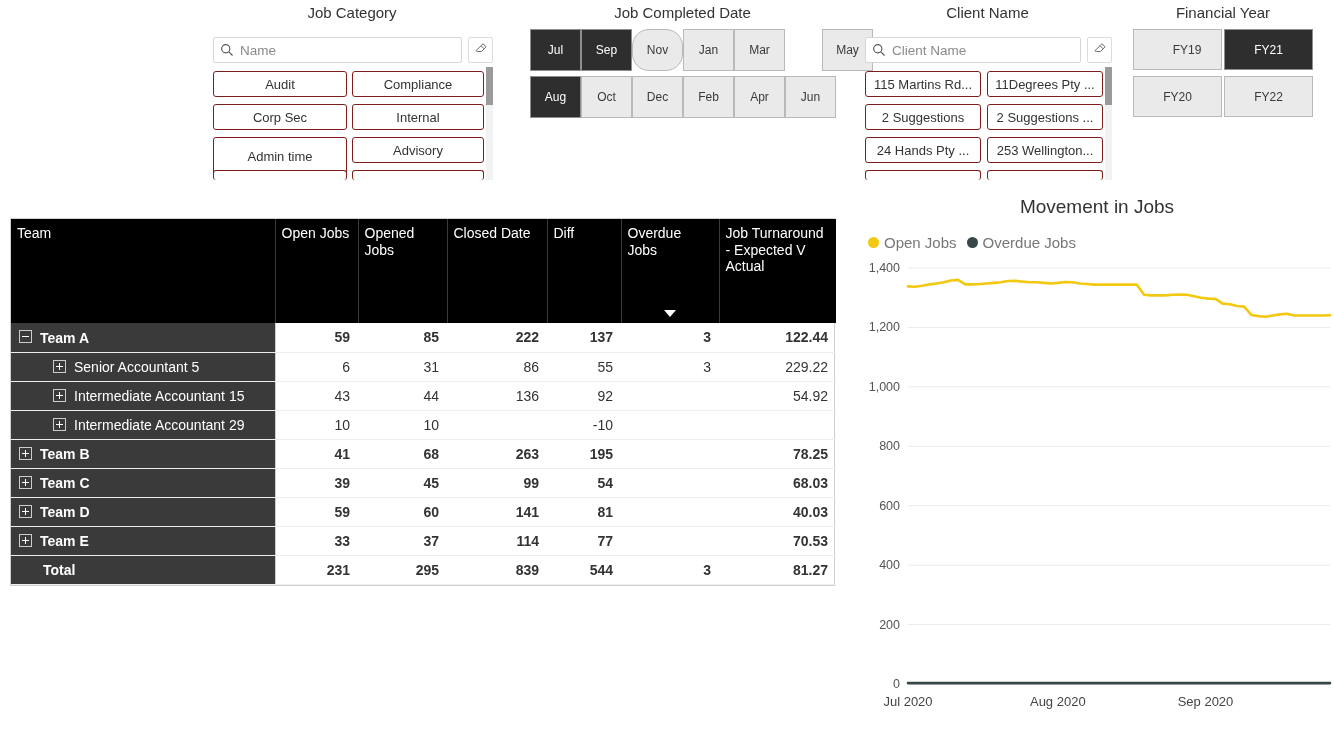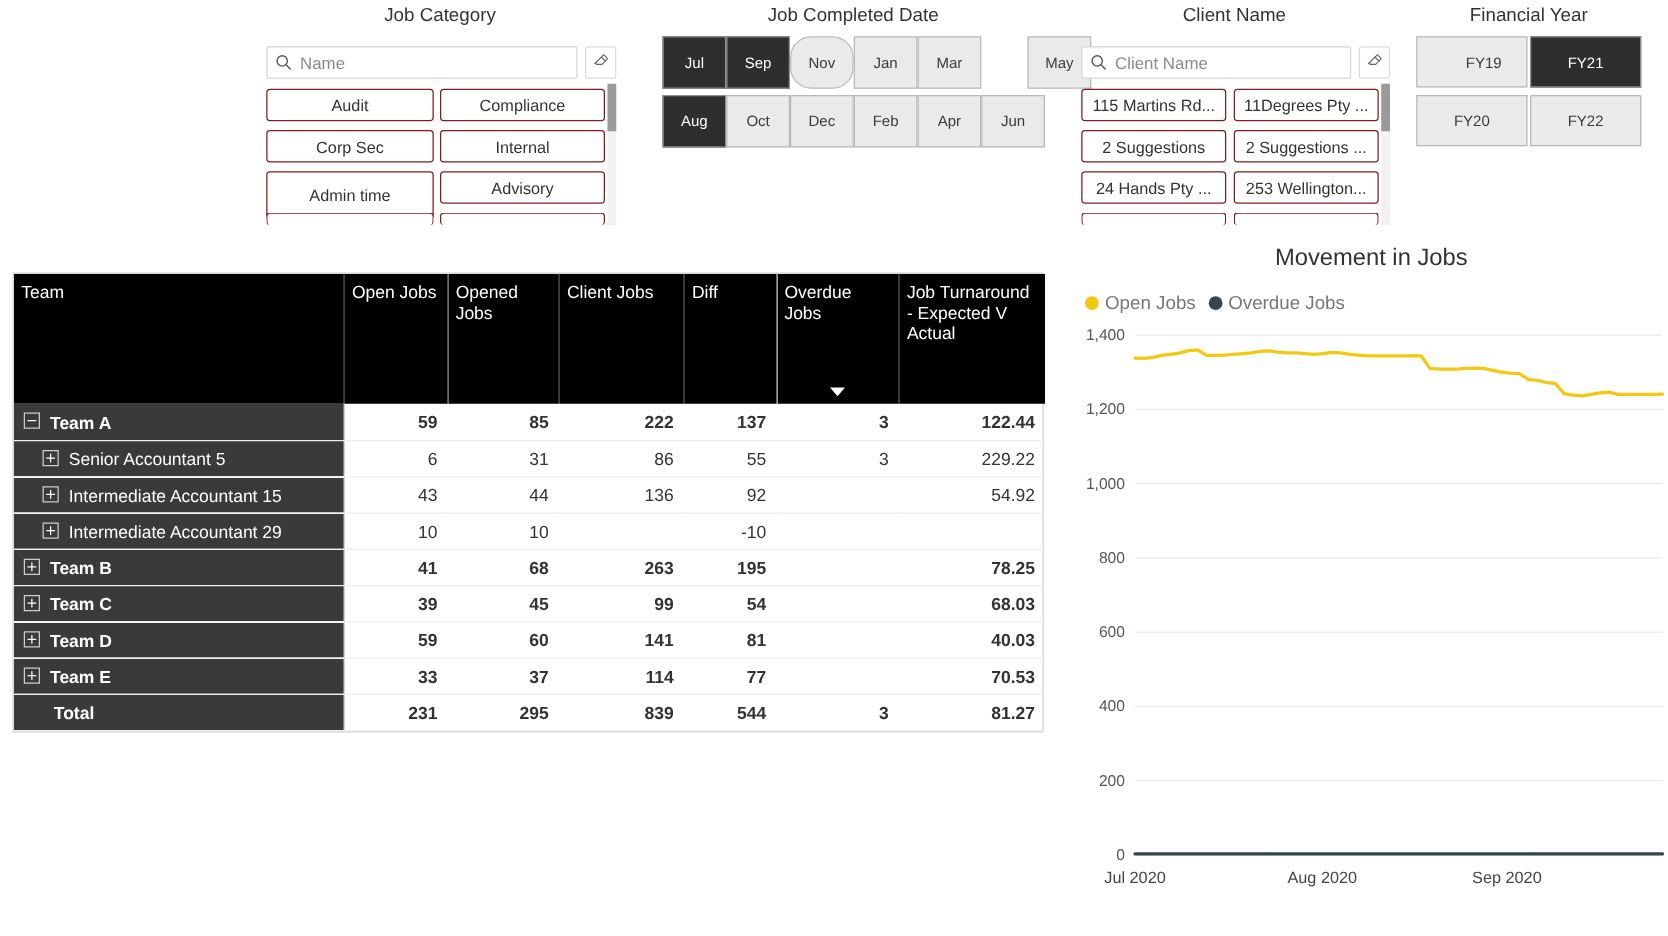--- a/index.html
+++ b/index.html
@@ -149,21 +149,21 @@
     white-space: nowrap;
   }
   td.rowhdr {
     background: #3a3a3a;
     color: #ffffff;
     border-right: 1px solid #cfcfcf;
     border-bottom: 1px solid #555;
     padding-left: 8px;
   }
   td.rowhdr.lvl0 { font-weight: bold; }
-  td.rowhdr.lvl1 { padding-left: 23px; font-weight: normal; }
+  td.rowhdr.lvl1 { padding-left: 42px; font-weight: normal; }
   td.rowhdr.total { font-weight: bold; padding-left: 32px; }
   td.num { text-align: right; color: #333; }
   tr.bold td.num { font-weight: bold; }
   .expander {
     display: inline-block;
     width: 13px; height: 13px;
     border: 1px solid #cdcdcd;
     background: #3a3a3a;
     position: relative;
     margin-right: 8px;
@@ -374,21 +374,21 @@
       </colgroup>
       <thead>
         <tr>
           <th>
             <span>Team</span></th>
           <th class="num">
             <span>Open Jobs</span></th>
           <th class="num">
             <span>Opened Jobs</span></th>
           <th class="num">
-            <span>Client Jobs</span></th>
+            <span>Closed Date</span></th>
           <th class="num">
             <span>Diff</span></th>
           <th class="num">
             <span>Overdue Jobs</span>
             <span class="sort-caret"></span></th>
           <th class="num">
             <span>Job Turnaround - Expected V Actual</span></th>
         </tr>
       </thead>
       <tbody>

